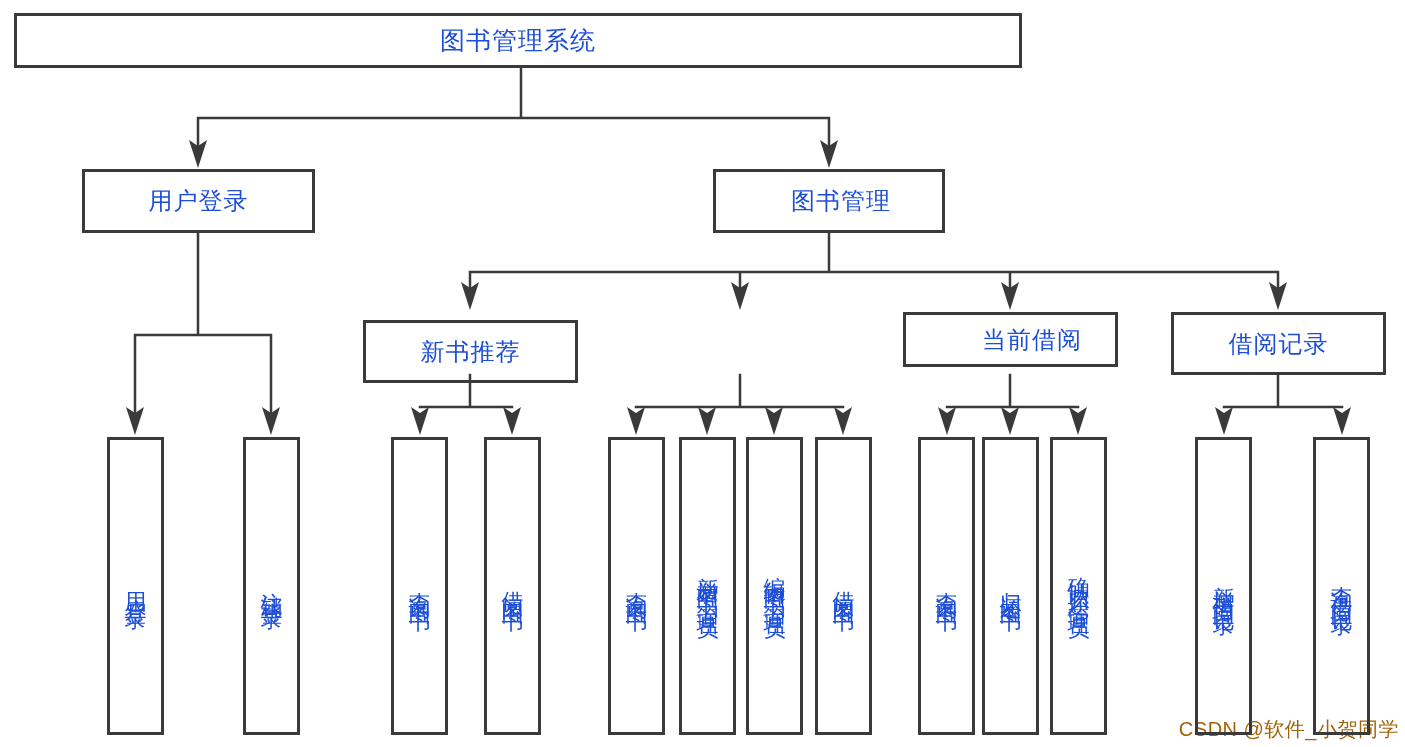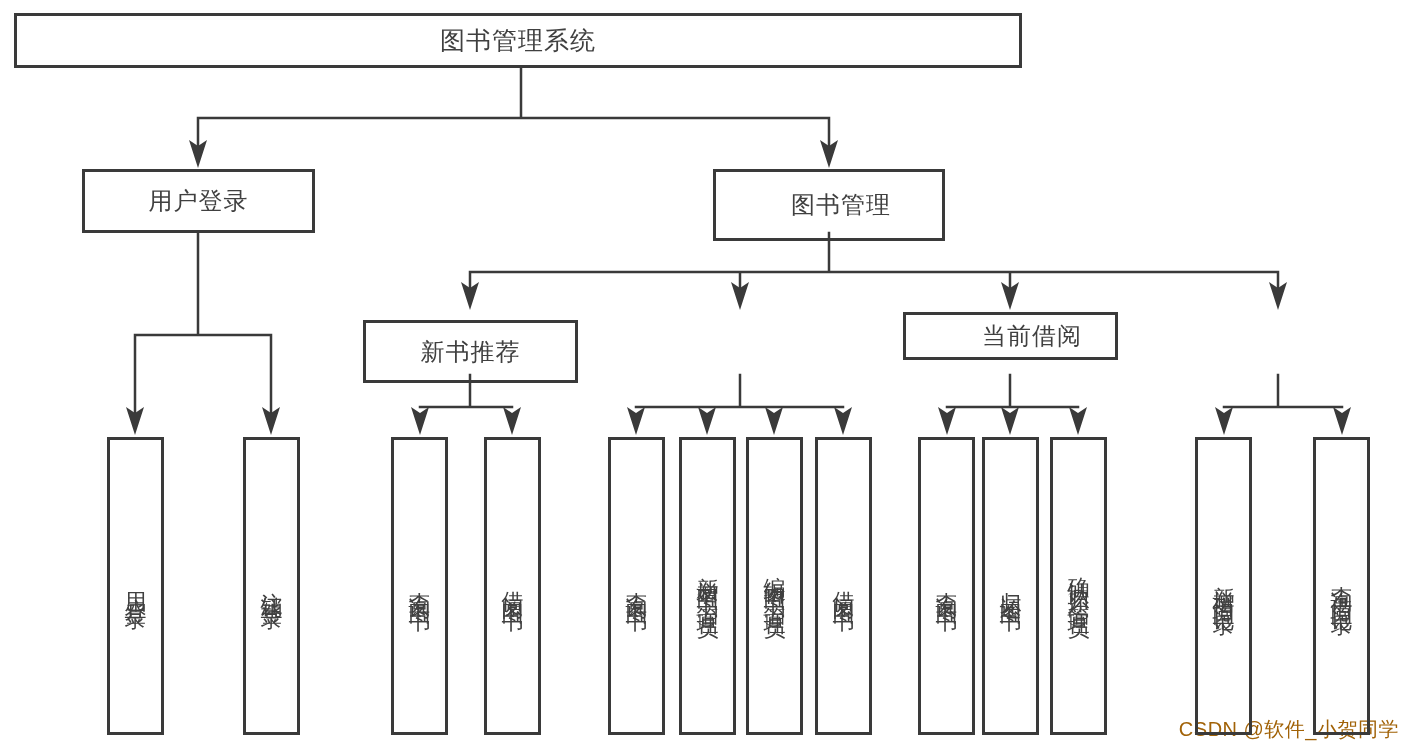--- a/index.html
+++ b/index.html
@@ -28,21 +28,21 @@
     color: #a16207;
     font-size: 20px;
     letter-spacing: 0.5px;
     white-space: nowrap;
   }
   .node {
     position: absolute;
     box-sizing: border-box;
     border: 3px solid #3a3a3a;
     background: transparent;
-    color: #404040;
+    color: #1d4ed8;
     display: flex;
     align-items: center;
     justify-content: center;
     z-index: 3;
     white-space: nowrap;
   }
   .node.h1 { font-size: 25px; letter-spacing: 1px; }
   .node.h2 { font-size: 24px; letter-spacing: 1px; }
   .node.leaf {
     writing-mode: vertical-rl;
@@ -88,24 +88,25 @@
       <polygon points="1010,435 1001,407 1010,413 1019,407"></polygon>
       <polygon points="1078,435 1069,407 1078,413 1087,407"></polygon>
       <polygon points="1224,435 1215,407 1224,413 1233,407"></polygon>
       <polygon points="1342,435 1333,407 1342,413 1351,407"></polygon>
     </g>
   </svg>
 
   <div class="node h1" style="left:14px; top:13px; width:1008px; height:55px;">图书管理系统</div>
 
   <div class="node h2" style="left:82px; top:169px; width:233px; height:64px;">用户登录</div>
-  <div class="node h2" style="left:713px; top:169px; width:232px; height:72px;padding-left:24px;">图书管理</div>
+  <div class="node h2" style="left:713px; top:169px; width:232px; height:64px;padding-left:24px;">图书管理</div>
 
   <div class="node h2" style="left:363px; top:312px; width:215px; height:63px;margin-top:8px;">新书推荐</div>
-  <div class="node h2" style="left:903px; top:312px; width:215px; height:48px;padding-left:43px;">当前借阅</div>
+  <div class="node h2" style="left:903px; top:312px; width:215px; height:55px;padding-left:43px;">当前借阅</div>
+  <div class="node h2" style="left:1171px; top:312px; width:215px; height:63px;">借阅记录</div>
 
   <div class="node leaf" style="left:107px; top:437px; width:57px; height:298px;">用户登录</div>
   <div class="node leaf" style="left:243px; top:437px; width:57px; height:298px;">注销登录</div>
 
   <div class="node leaf" style="left:391px; top:437px; width:57px; height:298px;">查询图书</div>
   <div class="node leaf" style="left:484px; top:437px; width:57px; height:298px;">借阅图书</div>
 
   <div class="node leaf" style="left:608px; top:437px; width:57px; height:298px;">查询图书</div>
   <div class="node leaf" style="left:679px; top:437px; width:57px; height:298px;">新增图书（管理员）</div>
   <div class="node leaf" style="left:746px; top:437px; width:57px; height:298px;">编辑图书（管理员）</div>

